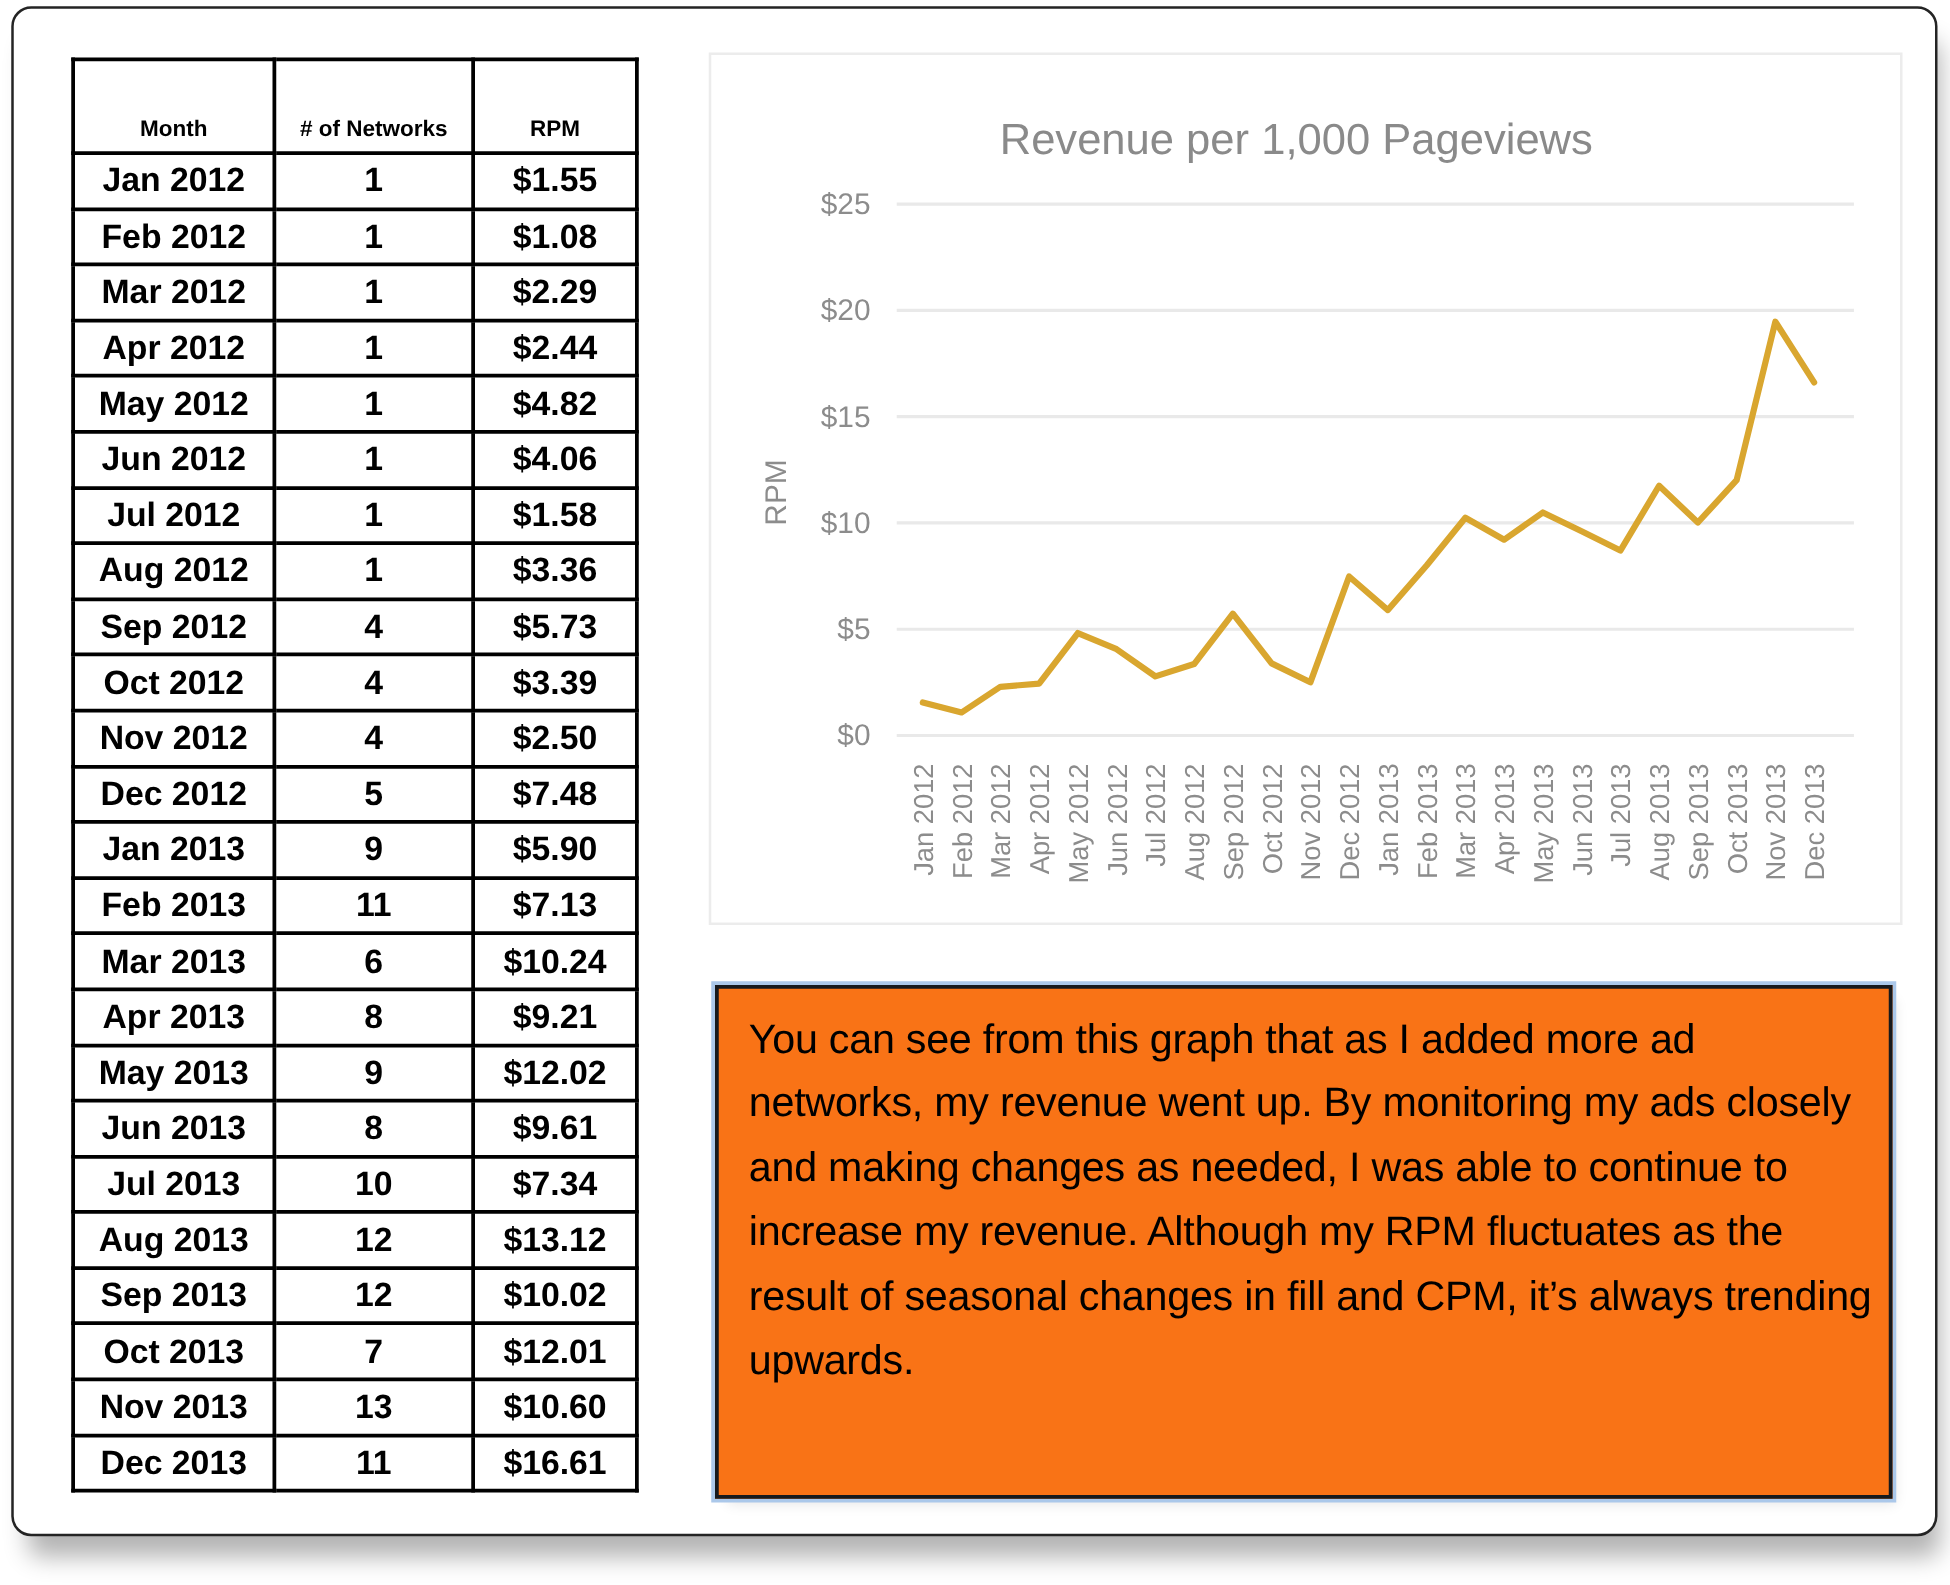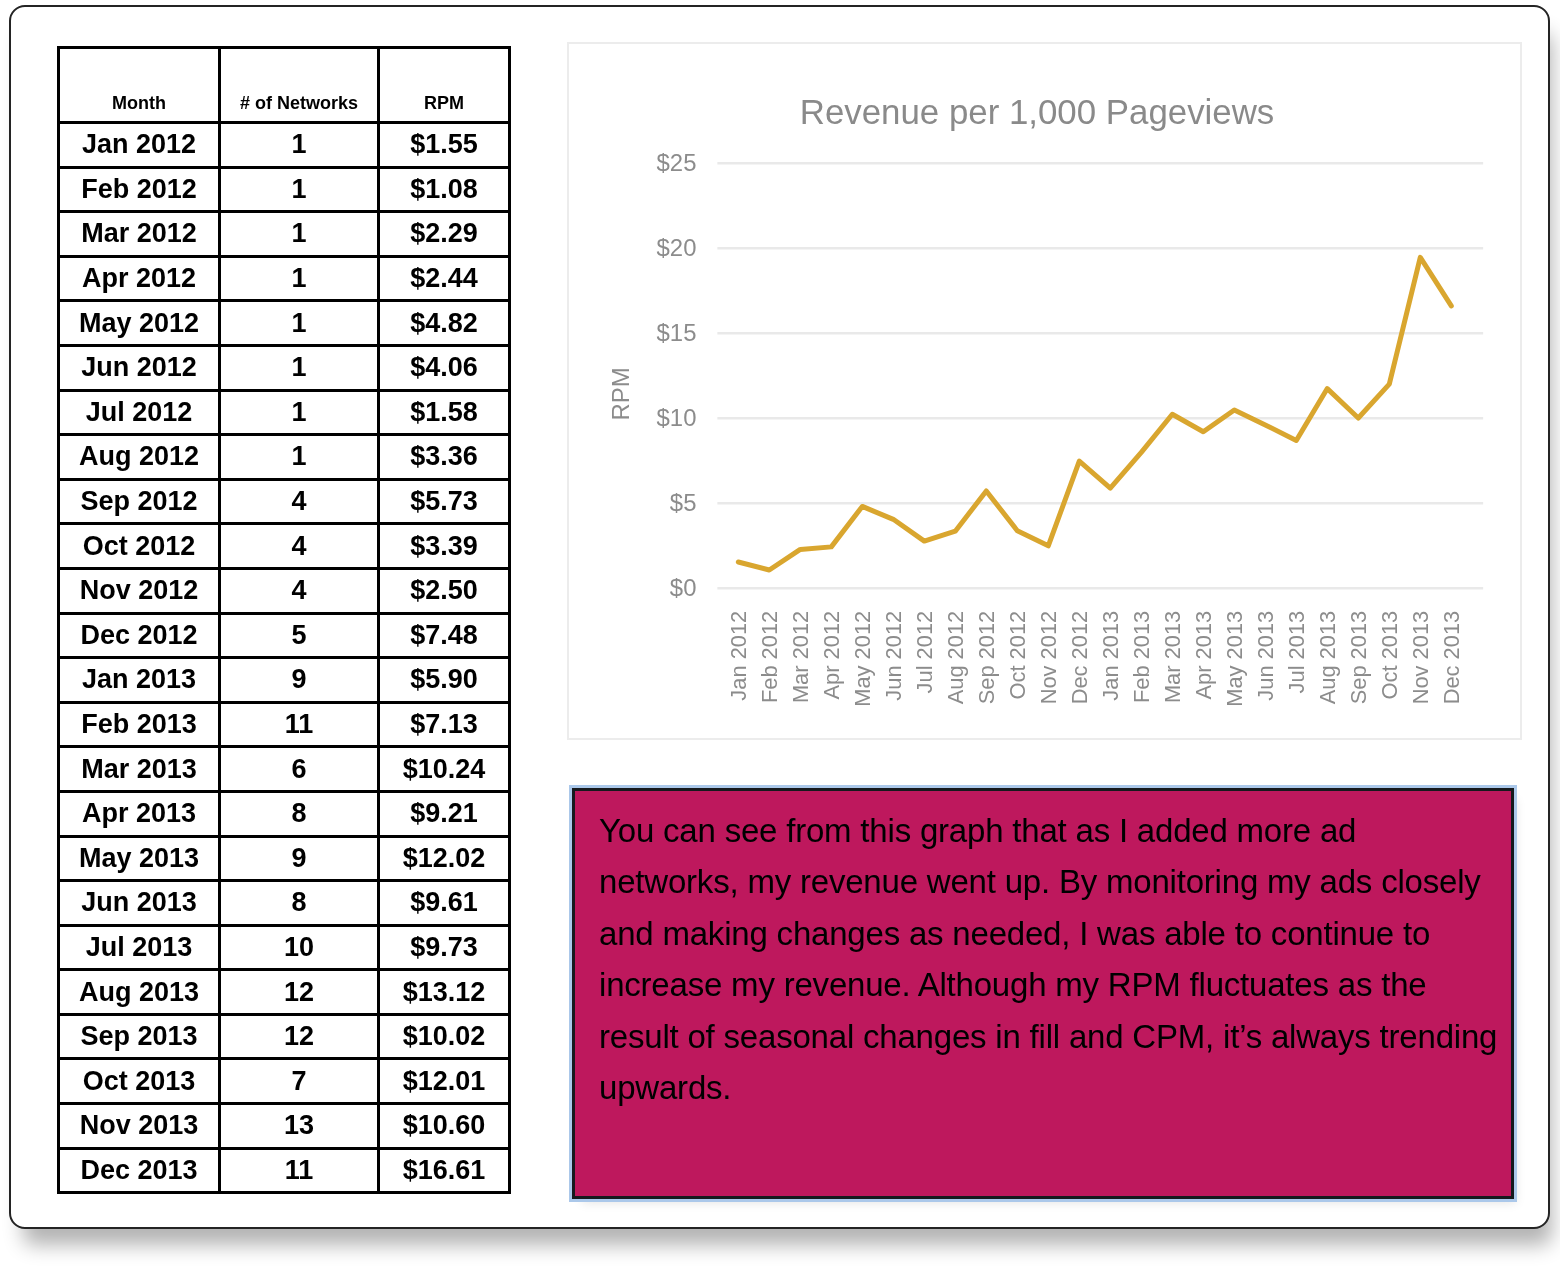--- a/index.html
+++ b/index.html
@@ -29,21 +29,21 @@
   .data-table td{font-size:27px;height:41.6px;line-height:1;}
   
   .chart-box{
     position:absolute;left:556px;top:35px;width:955px;height:698px;
     border:2px solid #ececec;background:#fff;box-sizing:border-box;
   }
   .chart-box svg{width:100%;height:100%;display:block;font-family:"Liberation Sans",sans-serif;}
   
   .note-box{
     position:absolute;left:561px;top:781px;width:942px;height:411px;
-    box-sizing:border-box;background:#be185d;
+    box-sizing:border-box;background:#f97316;
     border:3px solid #16191d;
     box-shadow:0 0 0 3px #abc8ea, 6px 8px 10px -4px rgba(0,0,0,0.10);
     padding:14px 8px 0 24px;
   }
   .note-text{margin:0;font-size:33px;line-height:1.56;color:#000;letter-spacing:-0.2px;}
 </style>
 </head>
 <body>
 
 <div class="page">
@@ -143,21 +143,21 @@
           <td>$12.02</td>
         </tr>
         <tr>
           <td>Jun 2013</td>
           <td>8</td>
           <td>$9.61</td>
         </tr>
         <tr>
           <td>Jul 2013</td>
           <td>10</td>
-          <td>$9.73</td>
+          <td>$7.34</td>
         </tr>
         <tr>
           <td>Aug 2013</td>
           <td>12</td>
           <td>$13.12</td>
         </tr>
         <tr>
           <td>Sep 2013</td>
           <td>12</td>
           <td>$10.02</td>

